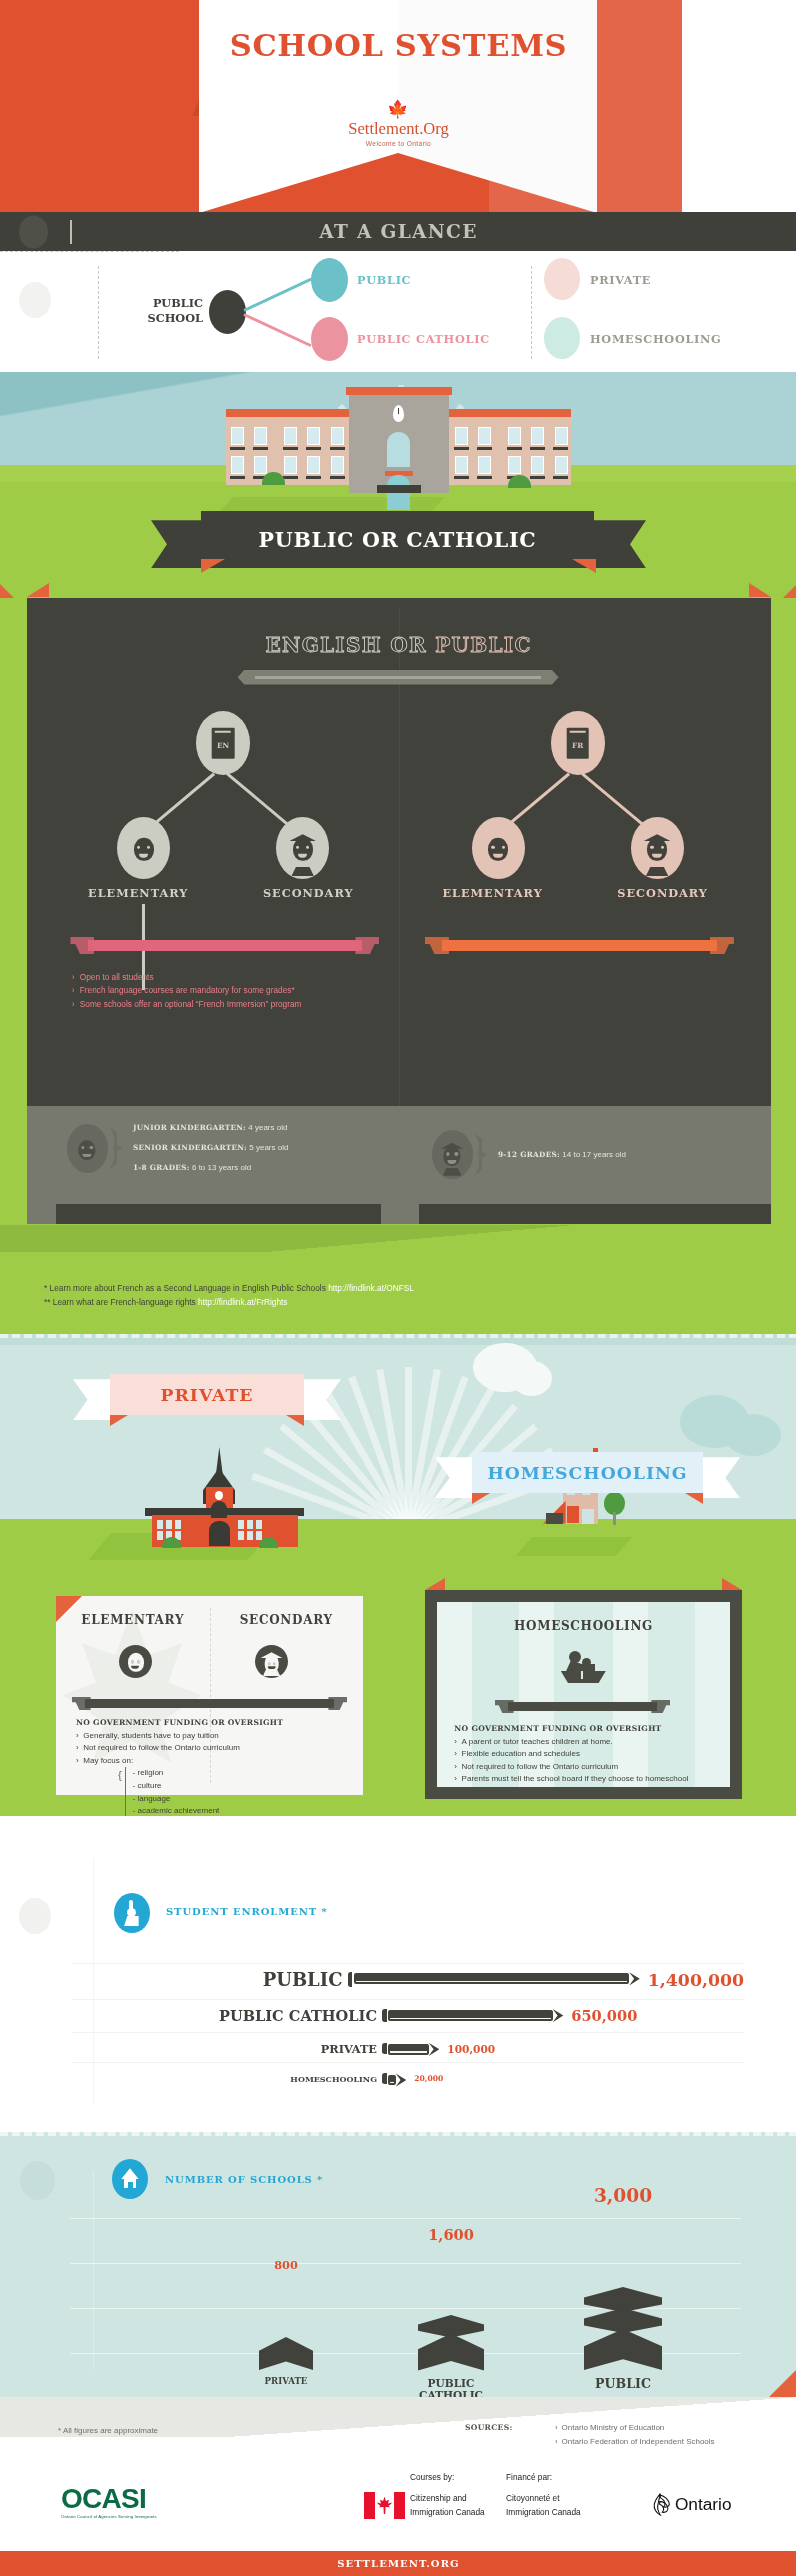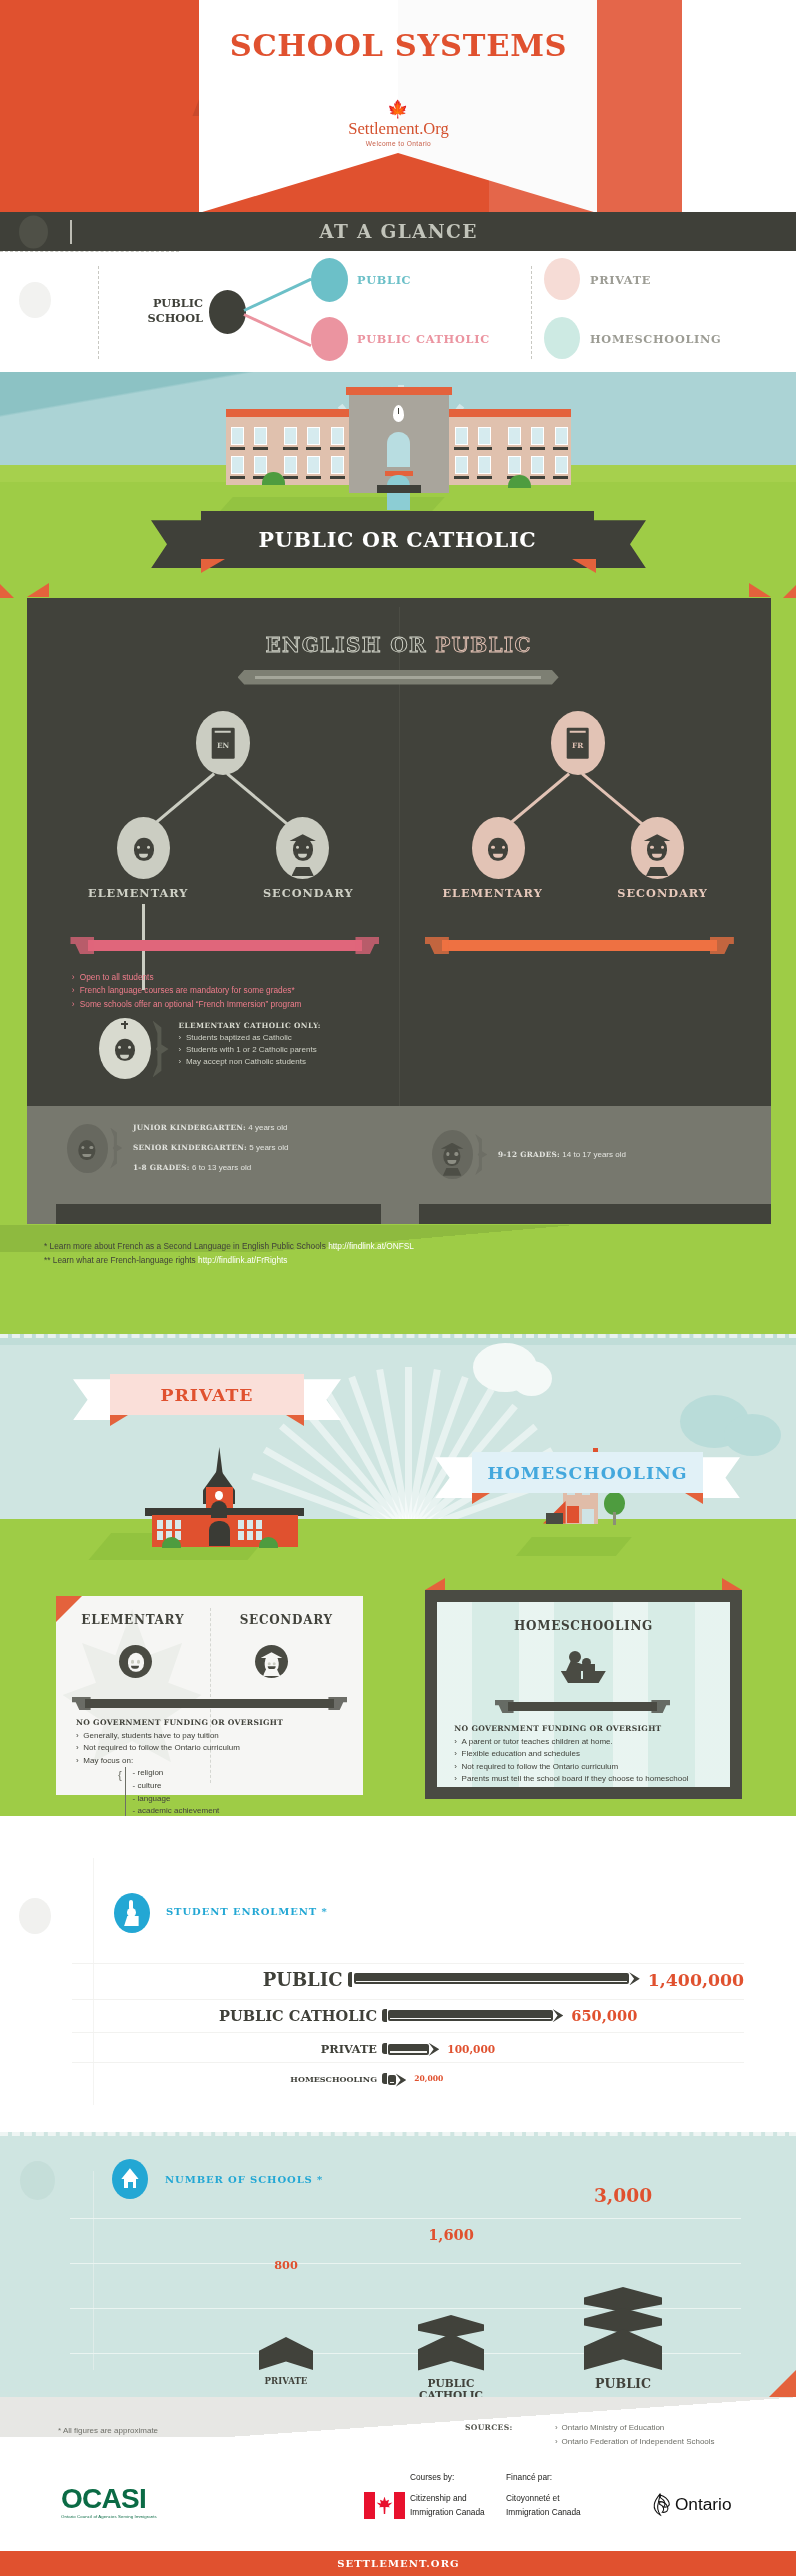--- a/index.html
+++ b/index.html
@@ -208,21 +208,21 @@
         background:#4d4e46; border-radius:50% 50% 46% 46%; }
   .faceG:before{content:"";position:absolute;left:2.7px;top:6px;width:3.3px;height:3.3px;background:#8d8e84;border-radius:50%;}
   .faceG:after {content:"";position:absolute;right:2.7px;top:6px;width:3.3px;height:3.3px;background:#8d8e84;border-radius:50%;}
   .faceG .mouth{background:#8d8e84;left:4px;width:8.6px;height:3.3px;}
   .capG{ position:absolute; left:50%; top:26%; transform:translateX(-50%); width:22.6px; height:6px; background:#4d4e46;
         clip-path:polygon(50% 0,100% 100%,0 100%);}
   .gownG{ position:absolute; left:50%; bottom:3.3px; transform:translateX(-50%); width:18.6px; height:8px; background:#4d4e46;
         clip-path:polygon(20% 0,80% 0,100% 100%,0 100%);}
   .darkpatch { position:absolute; width:133px; height:20px; background:#41423b; }
 
-  .footnotes { position:absolute; left:44px; top:641px; width:598px; font-size:8.3px; line-height:14px; color:#3f4039; }
+  .footnotes { position:absolute; left:44px; top:683px; width:598px; font-size:8.3px; line-height:14px; color:#3f4039; }
   .footnotes a { color:#fff; text-decoration:none; }
   .fn-skew { position:absolute; left:0; top:627px; width:797px; height:26.6px;
         background:linear-gradient(175deg,#8eba3f 0 52%,#9ecc46 52% 100%); }
 
   
   .scene2 { position:absolute; left:0; top:1334px; width:797px; height:482px; overflow:hidden; background:#9ecc46; }
   .sky2 { position:absolute; left:0; top:0; width:797px; height:194px; background:#cfe5e1; }
   .sky2 .topstrip { position:absolute; left:0; top:0; width:797px; height:10.6px; background:#c0ddd8; }
   .sky2 .dashtop { position:absolute; left:0; top:0; width:797px; height:0; border-top:4px dashed #e9f2ef; }
   .rays2 { position:absolute; left:219px; top:20px; width:372px; height:179px; }
@@ -560,35 +560,20 @@
           <span>ELEMENTARY</span>
           <span>SECONDARY</span>
         </div>
         <div class="shelf">
           <div class="bar2" style="background:#ee7142"></div>
           <div class="cupL" style="background:#ee7142"></div>
           <div class="cupR" style="background:#ee7142"></div>
         </div>
       </div>
 
-      <div class="cath">
-        <div class="cbub">
-          <div class="cross"></div>
-          <div class="face">
-              <div class="mouth"></div>
-            </div>
-        </div>
-        <div class="brace"></div>
-        <div class="ctxt">
-          <div class="h">ELEMENTARY CATHOLIC ONLY:</div>
-          <div class="li">Students baptized as Catholic</div>
-          <div class="li">Students with 1 or 2 Catholic parents</div>
-          <div class="li">May accept non Catholic students</div>
-        </div>
-      </div>
     </div>
 
     <div class="greyband">
       <div class="gitem" style="left:40px;top:12px">
         <div class="gb-bub">
           <div class="faceG">
               <div class="mouth"></div>
             </div>
         </div>
         <div class="gb-brace"></div>

